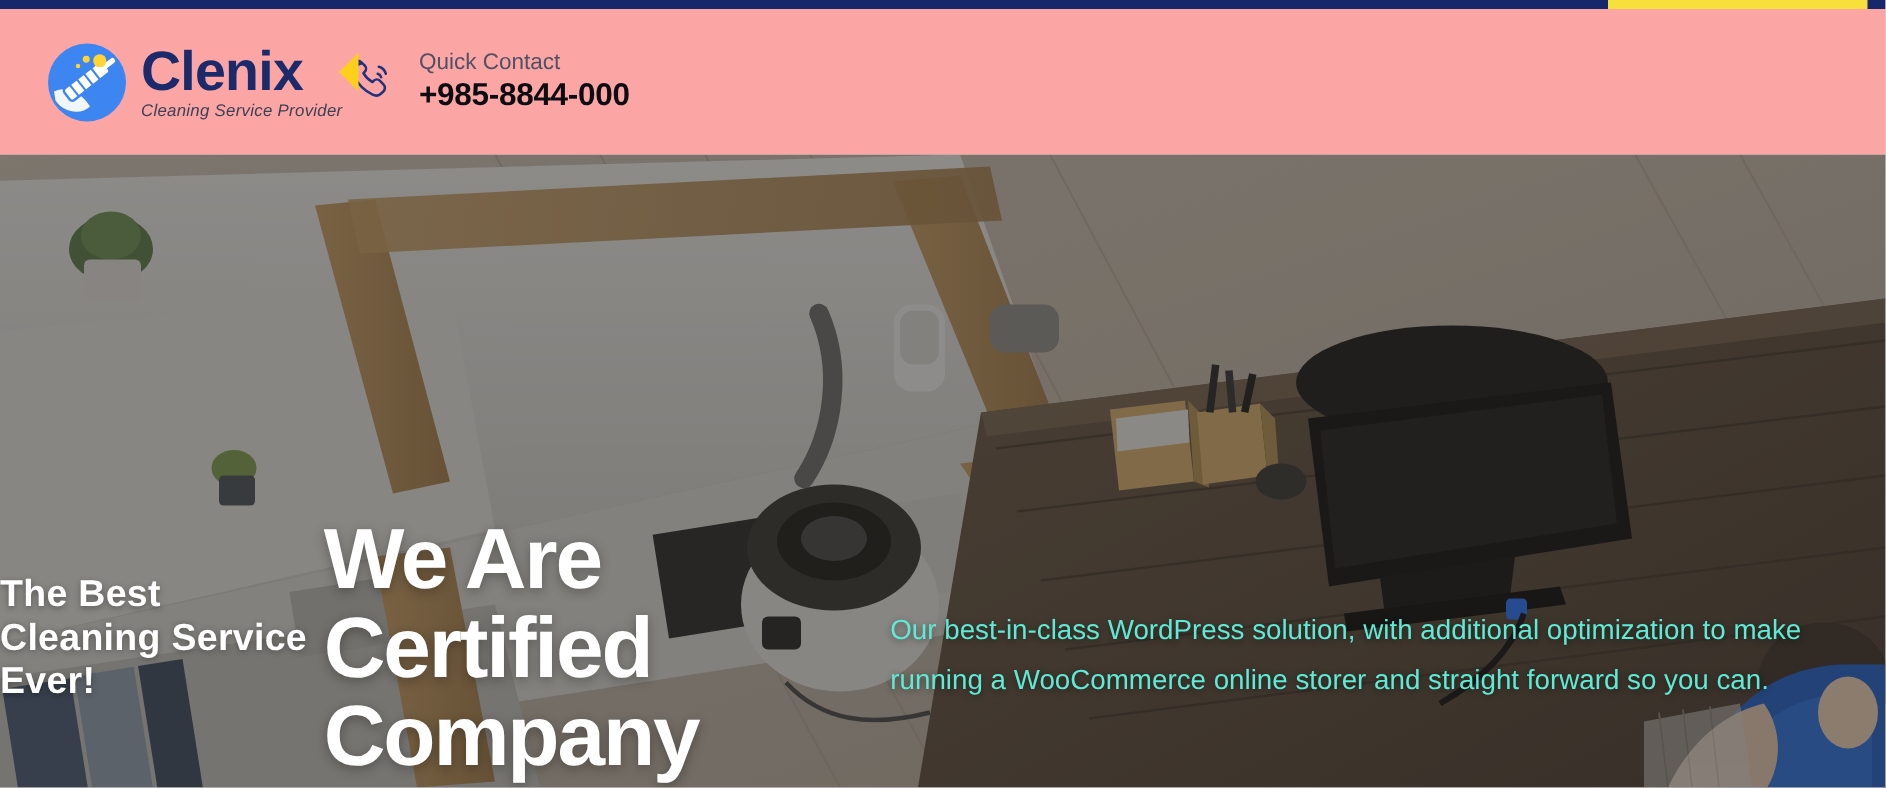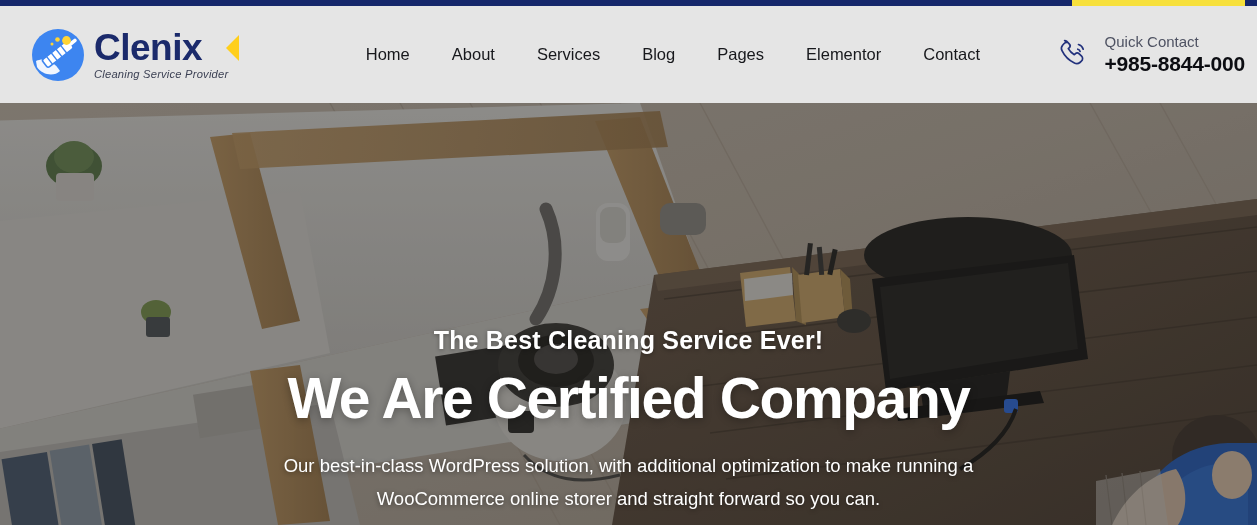--- a/index.html
+++ b/index.html
@@ -37,21 +37,21 @@
     height: 6px;
     background: #f7e03c;
   }
 
   
   .header {
     position: absolute;
     top: 6px; left: 0;
     width: 1257px;
     height: 97px;
-    background: #e5e5e5;
+    background: #fca5a5;
     display: flex;
     align-items: center;
     z-index: 30;
   }
 
   
   .logo {
     display: flex;
     align-items: center;
     margin-left: 30px;
@@ -160,25 +160,24 @@
   .hero-overlay {
     position: absolute;
     inset: 0;
     background: rgba(32,30,29,0.45);
   }
 
   .hero-content {
     position: absolute;
     inset: 0;
     display: flex;
-    flex-direction: column;
+    flex-direction: row;
     align-items: center;
     justify-content: flex-start;
     padding-top: 223px;
-    text-align: center;
   }
   .hero-sub {
     font-size: 25px;
     font-weight: 700;
     color: #ffffff;
     letter-spacing: 0.2px;
     text-shadow: 0 1px 4px rgba(0,0,0,0.35);
   }
   .hero-title {
     margin-top: 14px;
@@ -187,21 +186,21 @@
     color: #ffffff;
     letter-spacing: -1.4px;
     line-height: 1.04;
     text-shadow: 0 2px 8px rgba(0,0,0,0.3);
   }
   .hero-para {
     margin-top: 22px;
     max-width: 700px;
     font-size: 18.5px;
     font-weight: 400;
-    color: #ffffff;
+    color: #5eead4;
     line-height: 1.75;
     text-shadow: 0 1px 5px rgba(0,0,0,0.45);
   }
 </style>
 </head>
 <body>
 
 <div class="page">
 
   <div class="top-accent">
@@ -228,29 +227,20 @@
           <circle cx="22" cy="17" r="1.5" fill="#ffd433"></circle>
         </svg>
       </span>
       <span class="logo-text">
         <span class="logo-word">Clenix<span class="yellow-tip"></span></span>
 
         <span class="logo-tagline">Cleaning Service Provider</span>
       </span>
     </a>
 
-    <nav class="nav">
-      <a class="nav-item">Home</a>
-      <a class="nav-item">About</a>
-      <a class="nav-item">Services</a>
-      <a class="nav-item">Blog</a>
-      <a class="nav-item">Pages</a>
-      <a class="nav-item">Elementor</a>
-      <a class="nav-item">Contact</a>
-    </nav>
 
     <div class="quick-contact">
       <span class="phone-icon">
         <svg width="36" height="36" viewBox="0 0 36 36" aria-hidden="true">
           <path d="M11.6 6.4c-1 0-2 .5-2.7 1.3l-1.3 1.5c-1.3 1.5-1.5 3.7-.6 5.5 2.6 5.4 7 9.8 12.4 12.4 1.8.9 4 .7 5.5-.6l1.5-1.3c1.5-1.3 1.6-3.6.2-5l-2.4-2.4c-1.1-1.1-2.9-1.1-4 0l-.9.9c-2.5-1.4-4.6-3.5-6-6l.9-.9c1.1-1.1 1.1-2.9 0-4l-2.4-2.4c-.6-.6-1.4-.9-2.2-.9z" fill="none" stroke="#22317c" stroke-width="1.7" stroke-linejoin="round"></path>
           <path d="M23.5 8.5c2.3.6 4.1 2.4 4.7 4.7" fill="none" stroke="#22317c" stroke-width="1.7" stroke-linecap="round"></path>
           <path d="M22.8 13.2c1.1.3 2 1.2 2.3 2.3" fill="none" stroke="#22317c" stroke-width="1.7" stroke-linecap="round"></path>
         </svg>
       </span>
       <span class="qc-text">

